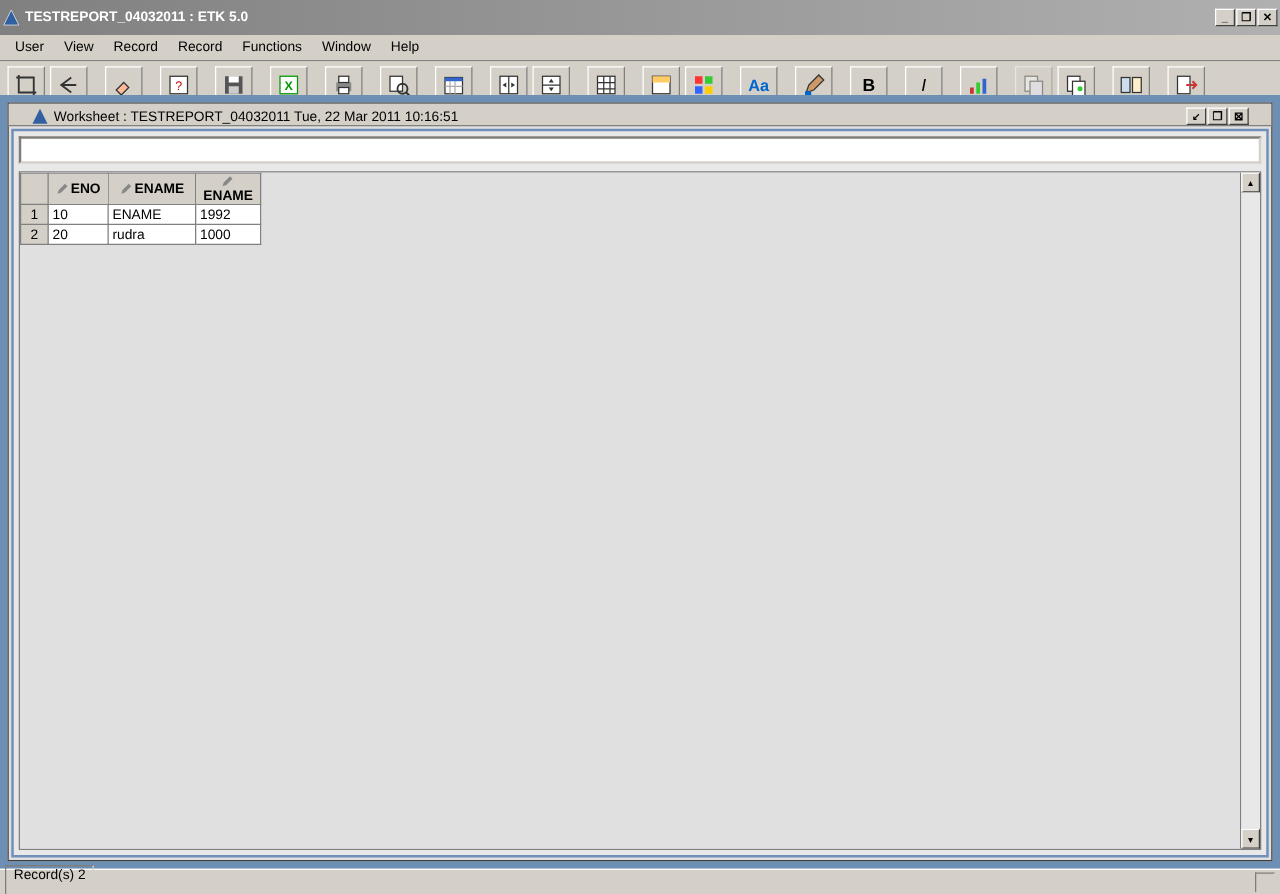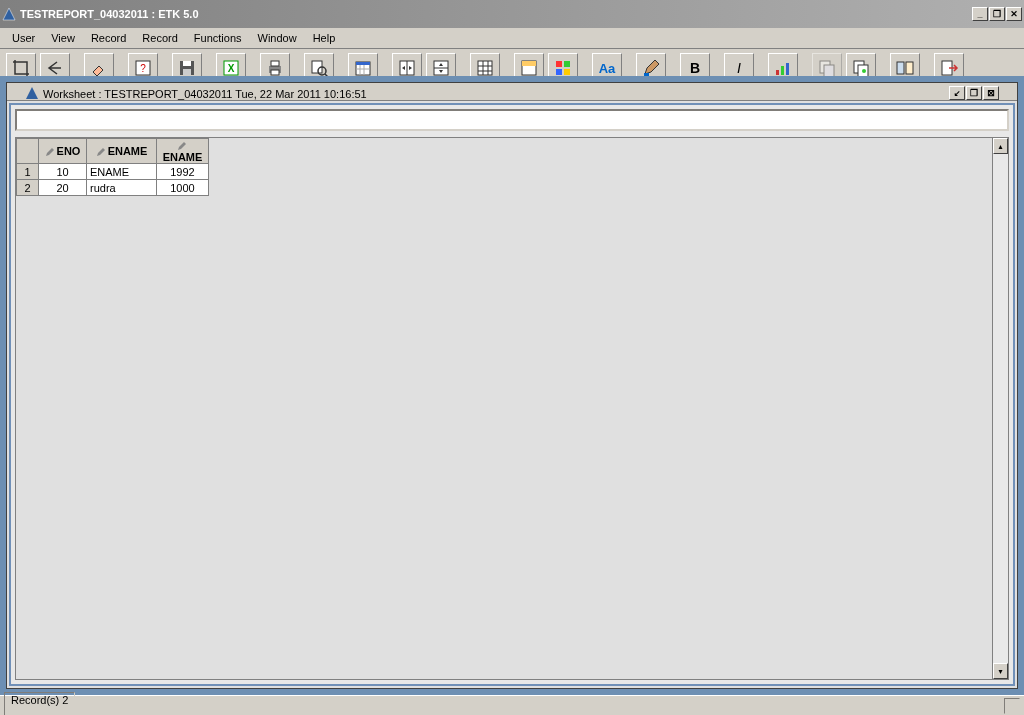--- a/index.html
+++ b/index.html
@@ -141,21 +141,21 @@
   text-align: center;
 }
 table.grid th.rowh {
   background: #d4d0c8;
   width: 22px;
   font-weight: normal;
   text-align: center;
 }
 table.grid th.colh { position: relative; }
 .pencil-ico { display:inline-block; width:10px; height:10px; margin-right:2px; vertical-align:middle; }
-table.grid td.num { text-align: center; }
+table.grid td.num { text-align: left; }
 .vscroll {
   width: 16px;
   background: #dcdcdc;
   border-left: 1px solid #808080;
   display: flex;
   flex-direction: column;
 }
 .sbtn {
   height: 16px;
   background: #d4d0c8;

